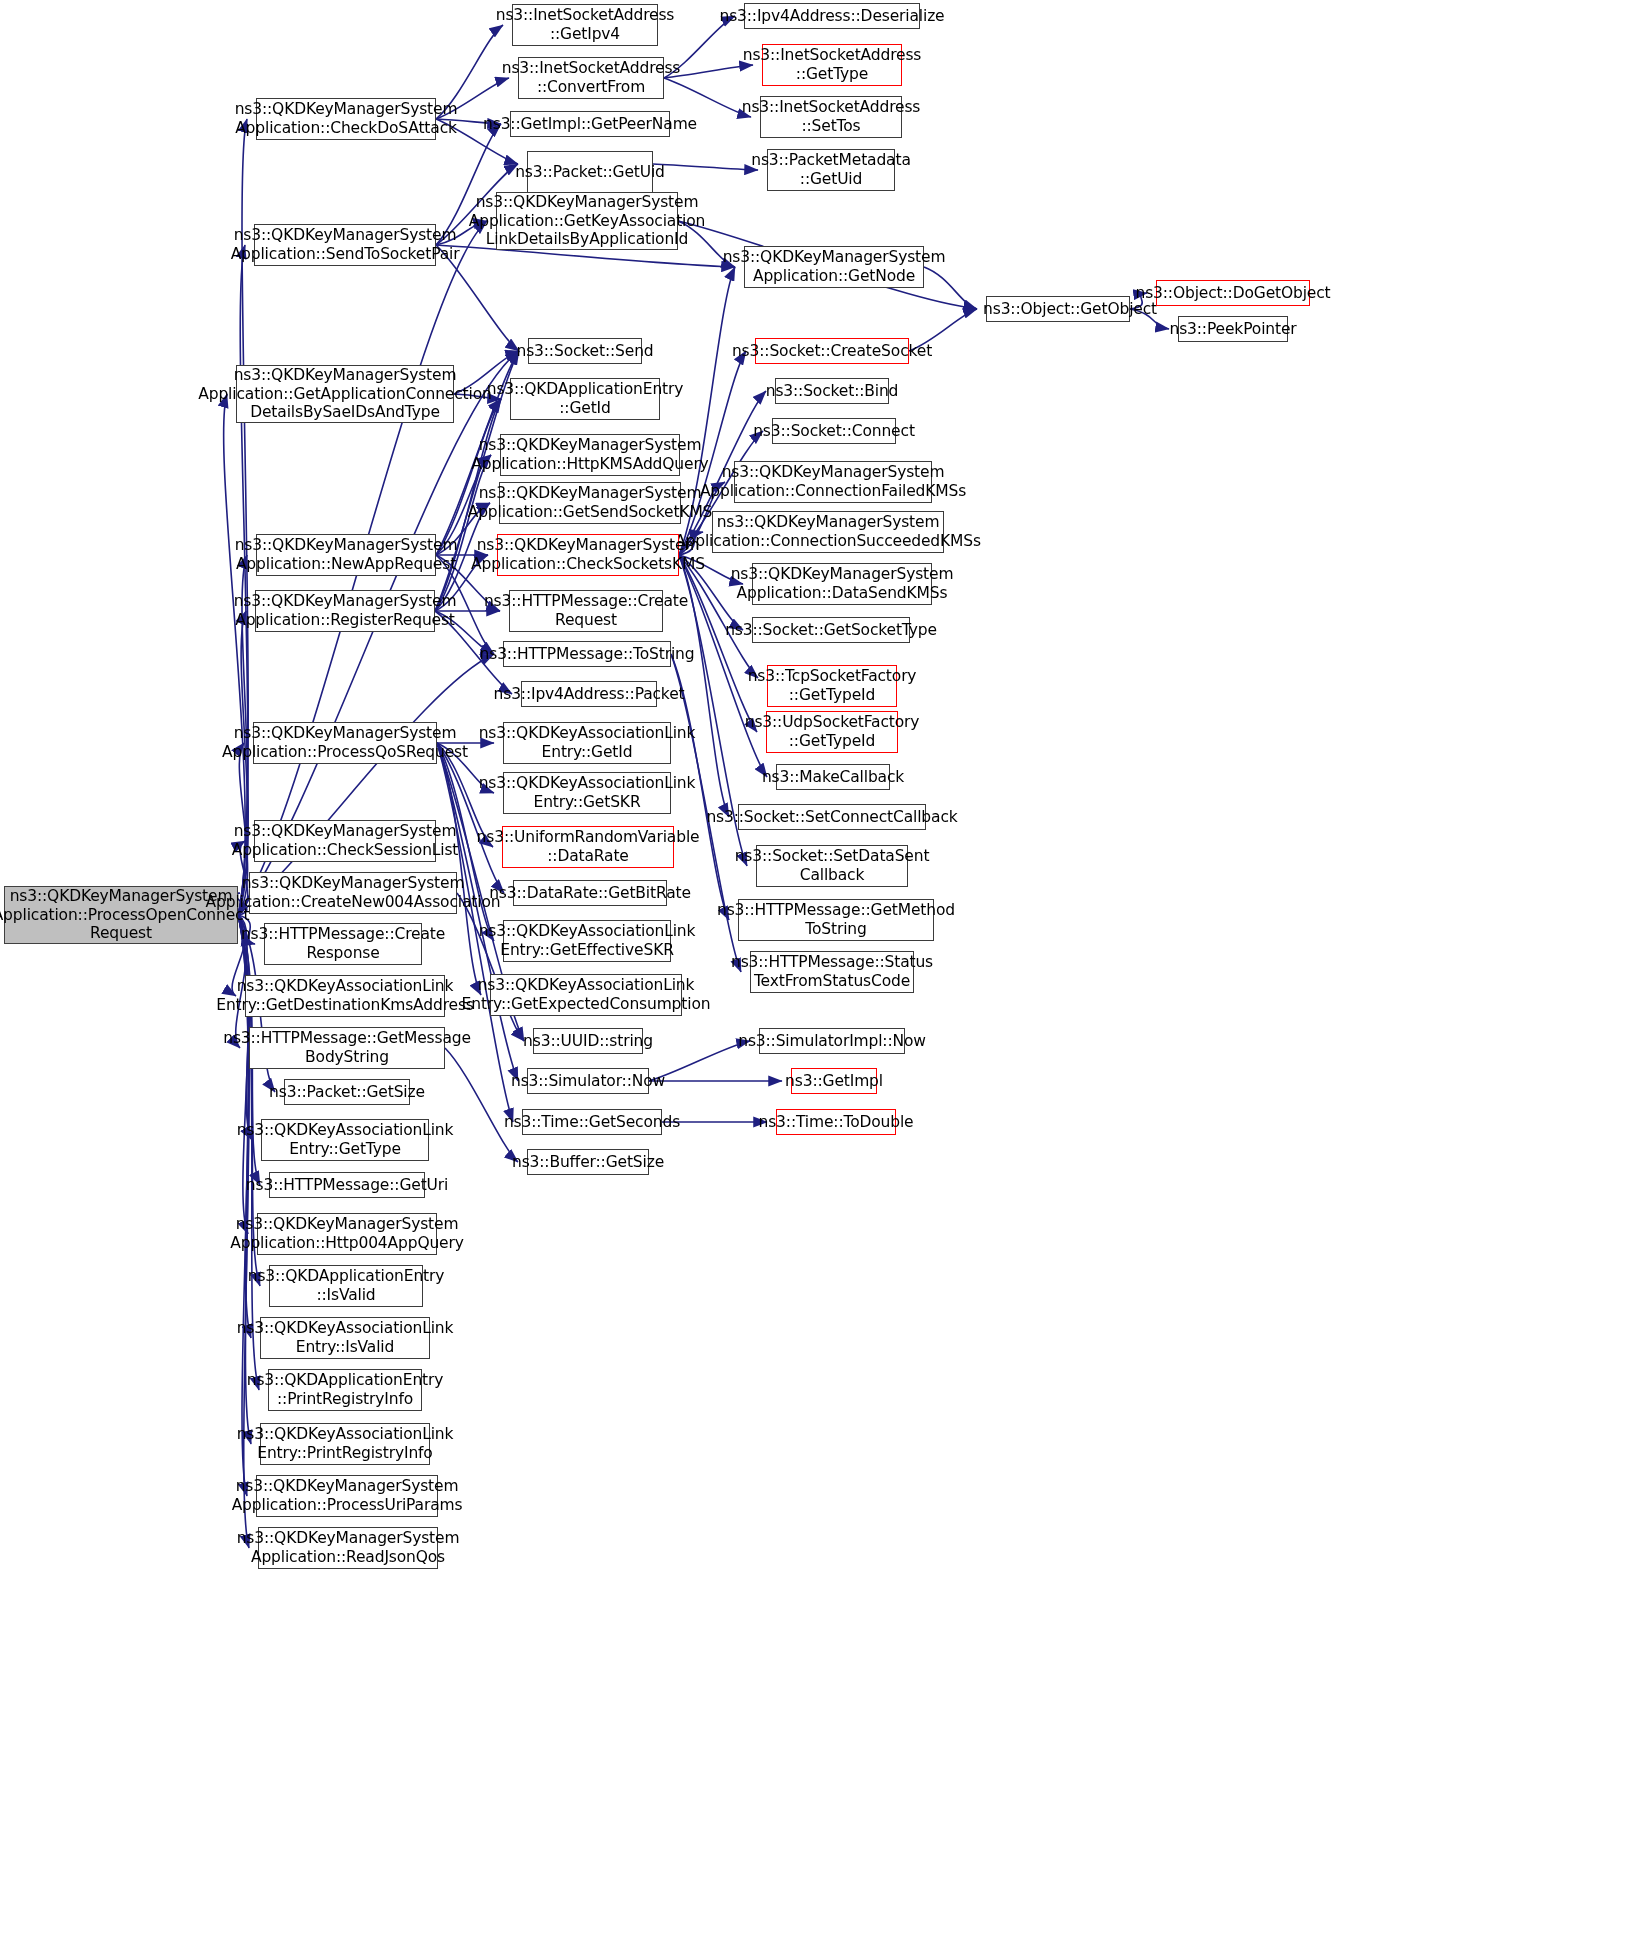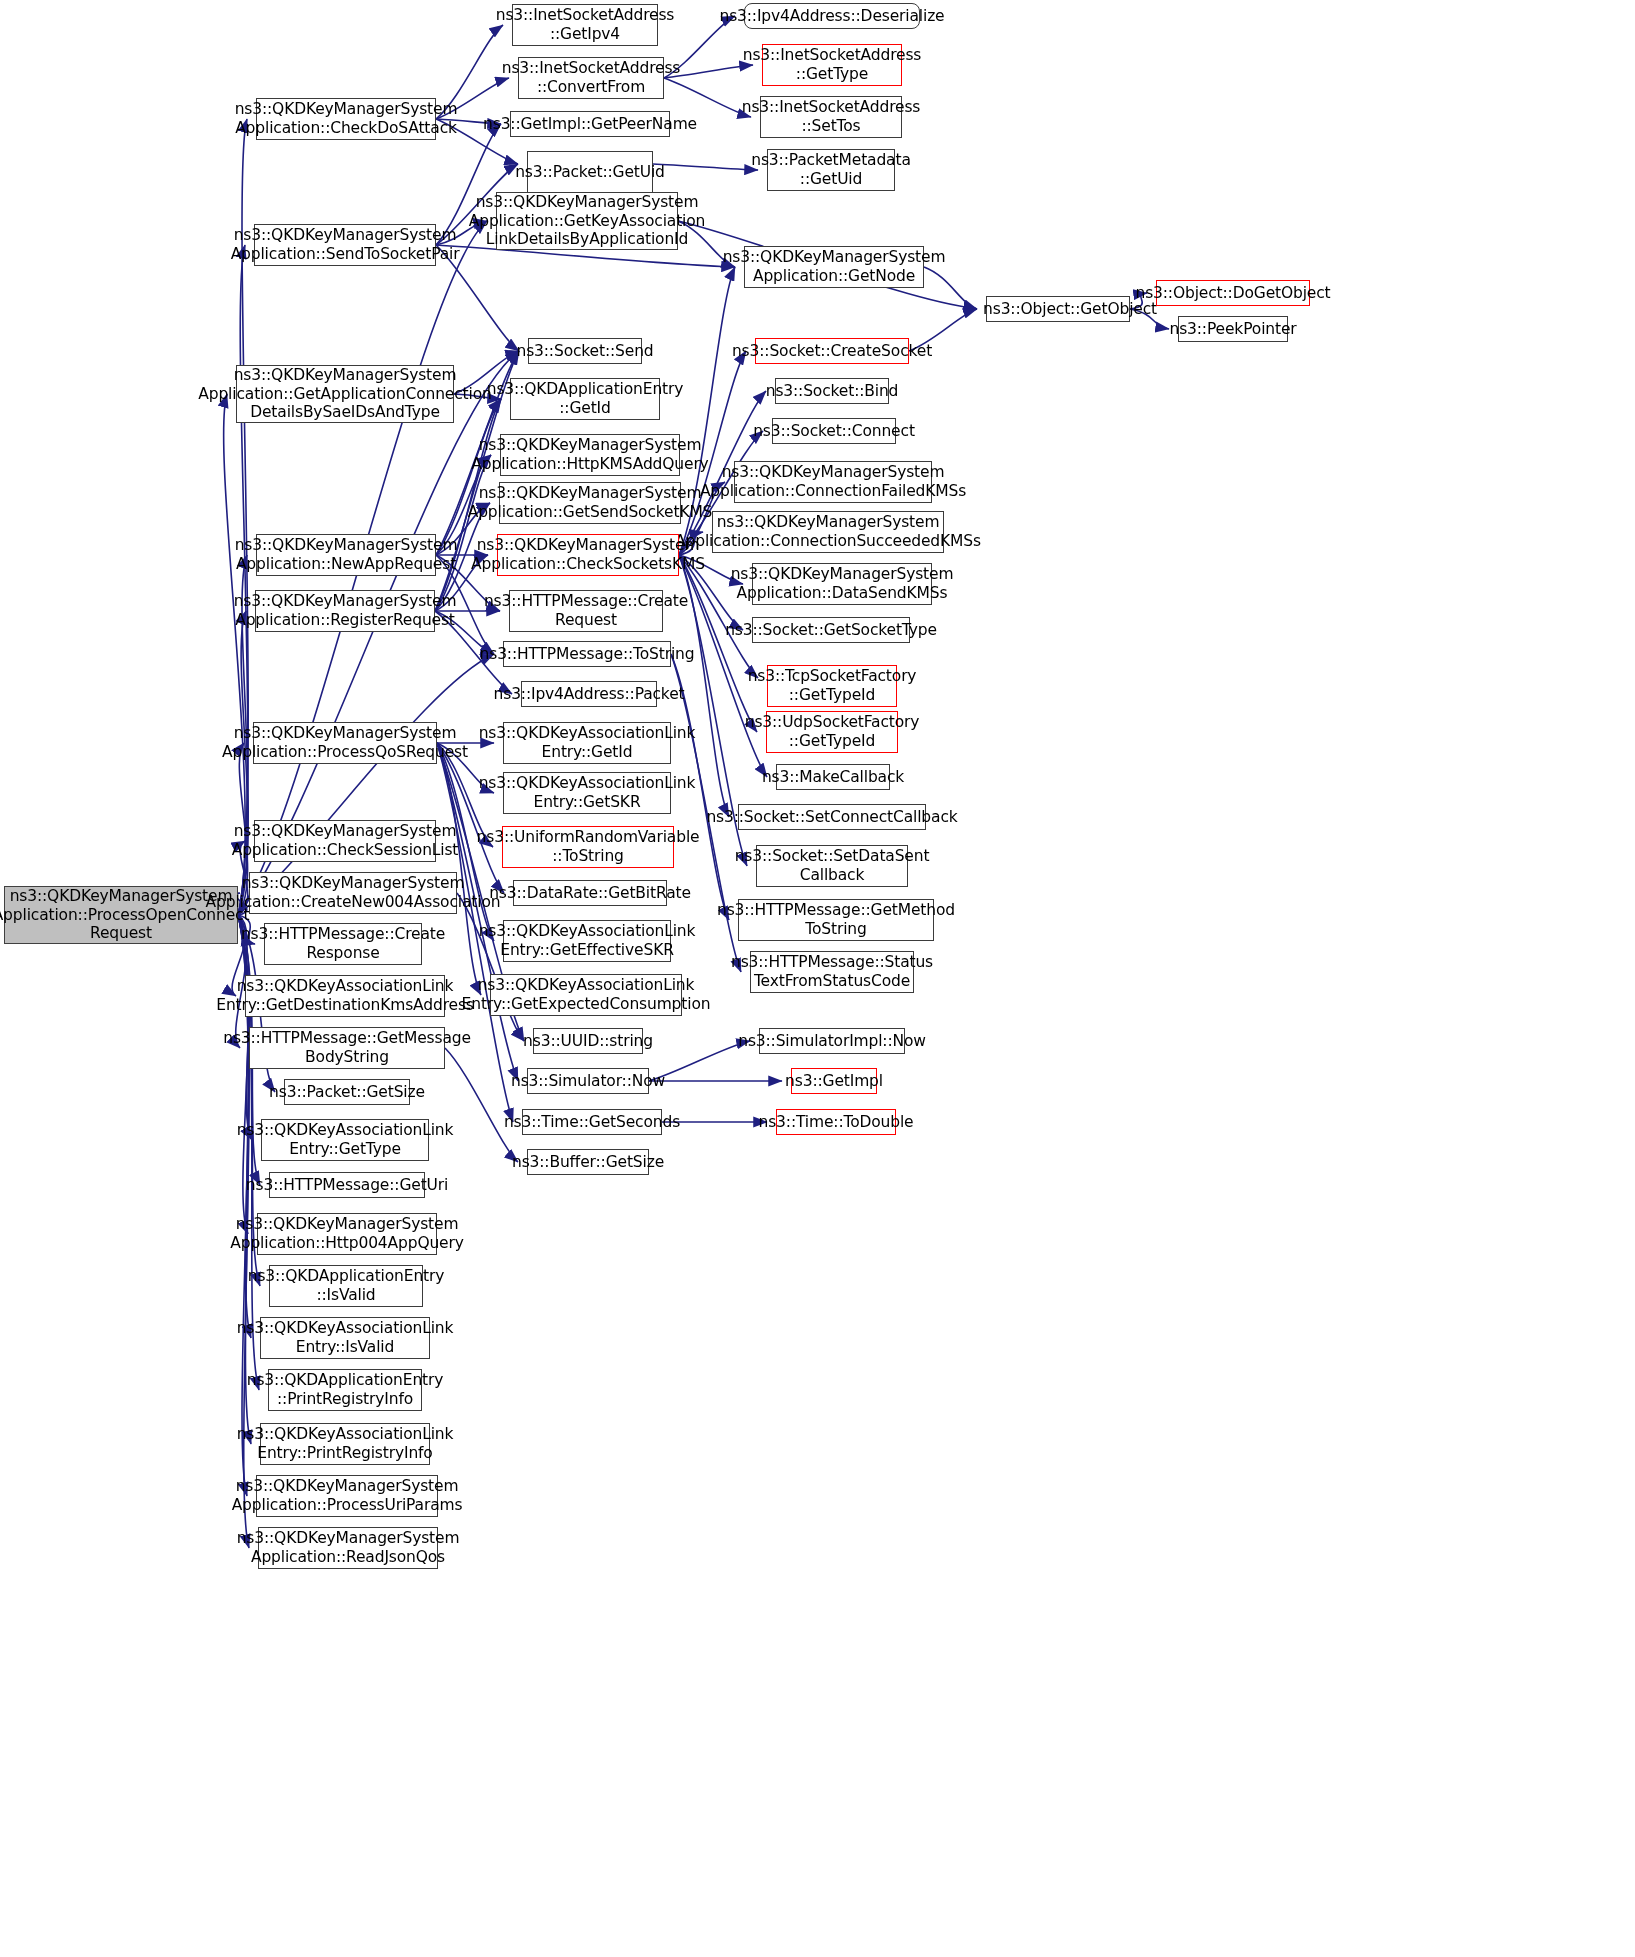--- a/index.html
+++ b/index.html
@@ -154,21 +154,21 @@
 <div class="node root" style="left: 4px; top: 886px; width: 234px; height: 58px;">ns3::QKDKeyManagerSystem
 Application::ProcessOpenConnect
 Request</div>
     <div class="node" style="left: 256px; top: 98px; width: 180px; height: 42px;">ns3::QKDKeyManagerSystem
 Application::CheckDoSAttack</div>
     <div class="node" style="left: 512px; top: 4px; width: 146px; height: 42px;">ns3::InetSocketAddress
 ::GetIpv4</div>
     <div class="node" style="left: 518px; top: 57px; width: 146px; height: 42px;">ns3::InetSocketAddress
 ::ConvertFrom</div>
     <div class="node" style="left: 510px; top: 111px; width: 160px; height: 26px;">ns3::GetImpl::GetPeerName</div>
-    <div class="node" style="left: 744px; top: 3px; width: 176px; height: 26px; border-radius: 8px;">ns3::Ipv4Address::Deserialize</div>
+    <div class="node" style="left: 744px; top: 3px; width: 176px; height: 26px;">ns3::Ipv4Address::Deserialize</div>
     <div class="node red" style="left: 762px; top: 44px; width: 140px; height: 42px;">ns3::InetSocketAddress
 ::GetType</div>
     <div class="node" style="left: 760px; top: 96px; width: 142px; height: 42px;">ns3::InetSocketAddress
 ::SetTos</div>
     <div class="node" style="left: 527px; top: 151px; width: 126px; height: 42px;">ns3::Packet::GetUid</div>
     <div class="node" style="left: 767px; top: 149px; width: 128px; height: 42px;">ns3::PacketMetadata
 ::GetUid</div>
     <div class="node" style="left: 254px; top: 224px; width: 182px; height: 42px;">ns3::QKDKeyManagerSystem
 Application::SendToSocketPair</div>
     <div class="node" style="left: 496px; top: 192px; width: 182px; height: 58px;">ns3::QKDKeyManagerSystem
@@ -221,21 +221,21 @@
 Request</div>
     <div class="node" style="left: 503px; top: 641px; width: 168px; height: 26px;">ns3::HTTPMessage::ToString</div>
     <div class="node" style="left: 521px; top: 681px; width: 136px; height: 26px;">ns3::Ipv4Address::Packet</div>
     <div class="node" style="left: 253px; top: 722px; width: 184px; height: 42px;">ns3::QKDKeyManagerSystem
 Application::ProcessQoSRequest</div>
     <div class="node" style="left: 503px; top: 722px; width: 168px; height: 42px;">ns3::QKDKeyAssociationLink
 Entry::GetId</div>
     <div class="node" style="left: 503px; top: 772px; width: 168px; height: 42px;">ns3::QKDKeyAssociationLink
 Entry::GetSKR</div>
     <div class="node red" style="left: 502px; top: 826px; width: 172px; height: 42px;">ns3::UniformRandomVariable
-::ToString</div>
+::DataRate</div>
     <div class="node" style="left: 513px; top: 880px; width: 154px; height: 26px;">ns3::DataRate::GetBitRate</div>
     <div class="node" style="left: 503px; top: 920px; width: 168px; height: 42px;">ns3::QKDKeyAssociationLink
 Entry::GetEffectiveSKR</div>
     <div class="node" style="left: 490px; top: 974px; width: 192px; height: 42px;">ns3::QKDKeyAssociationLink
 Entry::GetExpectedConsumption</div>
     <div class="node" style="left: 533px; top: 1028px; width: 110px; height: 26px;">ns3::UUID::string</div>
     <div class="node" style="left: 527px; top: 1068px; width: 122px; height: 26px;">ns3::Simulator::Now</div>
     <div class="node" style="left: 759px; top: 1028px; width: 146px; height: 26px;">ns3::SimulatorImpl::Now</div>
     <div class="node red" style="left: 791px; top: 1068px; width: 86px; height: 26px;">ns3::GetImpl</div>
     <div class="node" style="left: 522px; top: 1109px; width: 140px; height: 26px;">ns3::Time::GetSeconds</div>

